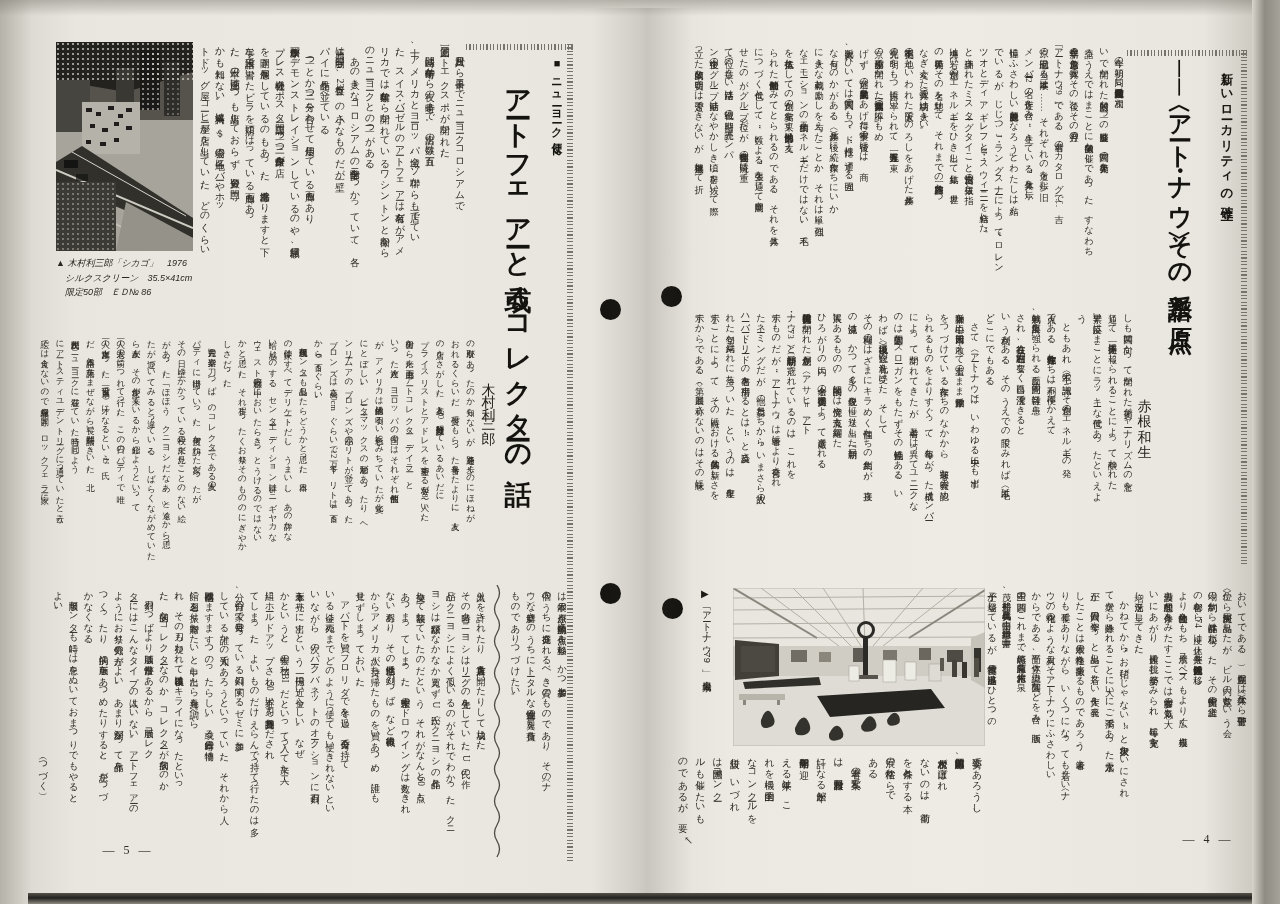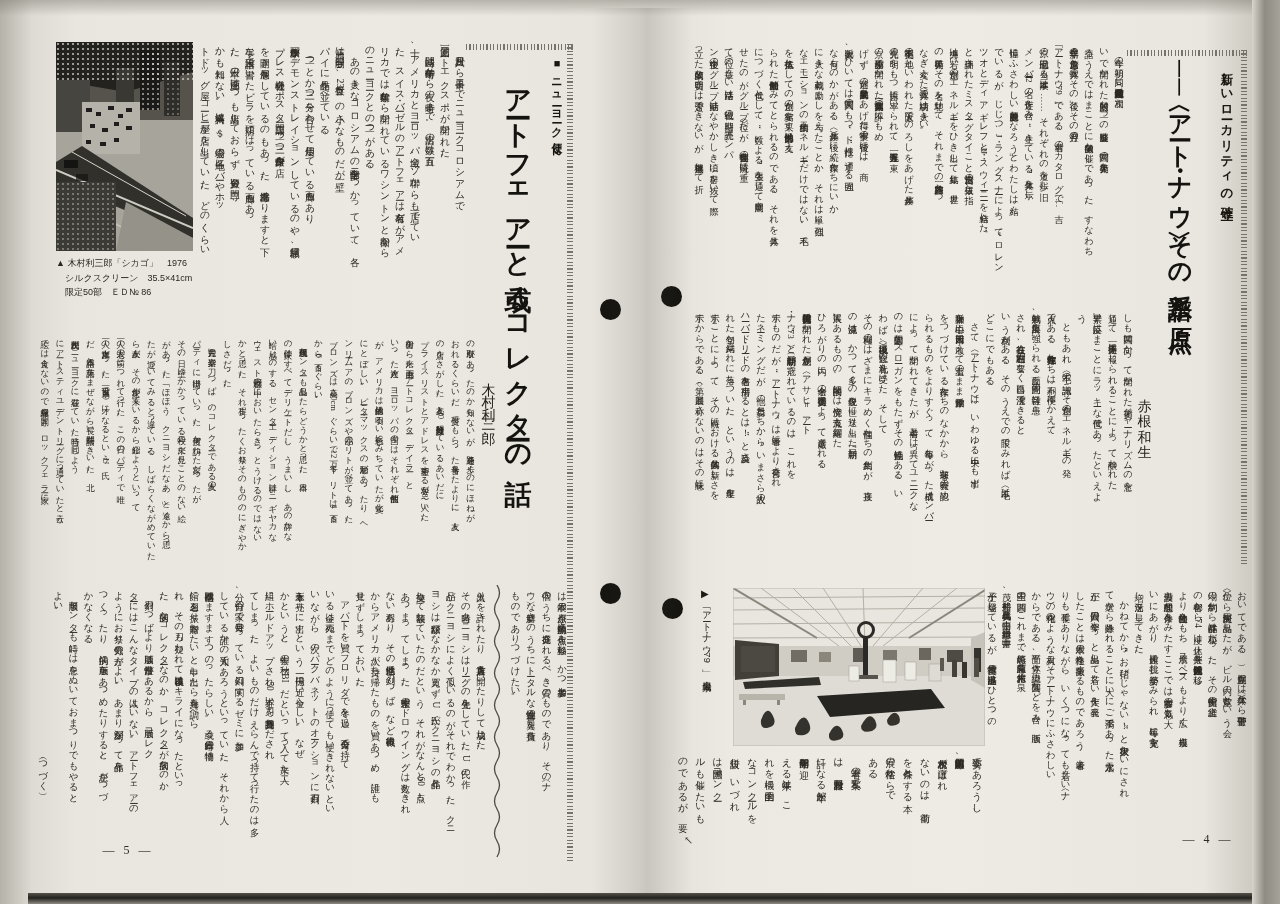--- a/index.html
+++ b/index.html
@@ -55,21 +55,21 @@
   #l-hatch-top{left:466px;top:44px;width:108px;}
   #l-hatch-side{left:567px;top:44px;height:818px;}
   #r-hatch-top{left:1127px;top:50px;width:120px;}
   #r-hatch-side{left:1241px;top:50px;height:514px;}
 
   #wavy-divider{position:absolute;left:492px;top:585px;}
 
   
   #artwork{position:absolute;left:56px;top:42px;width:137px;height:209px;}
   #artwork-caption{position:absolute;left:56px;top:256px;width:190px;
-    font-size:9px;line-height:14.5px;white-space:pre-line;color:#2a2722;}
+    font-size:9px;line-height:14.5px;white-space:pre-line;color:#2a2722;font-style:italic;}
   #photo{position:absolute;left:733px;top:588px;width:252px;height:158px;}
 
   .punch-hole{position:absolute;width:21px;height:21px;border-radius:50%;background:#14130f;}
   #hole-ul{left:600px;top:299px;} #hole-ur{left:661px;top:286px;}
   #hole-ll{left:600px;top:583px;} #hole-lr{left:662px;top:598px;}
 
   .page-number{position:absolute;font-size:12px;letter-spacing:3px;color:#2e2b26;text-align:center;}
   #pn-left{left:58px;top:843px;width:140px;}
   #pn-right{left:1148px;top:832px;width:120px;}
 </style>

